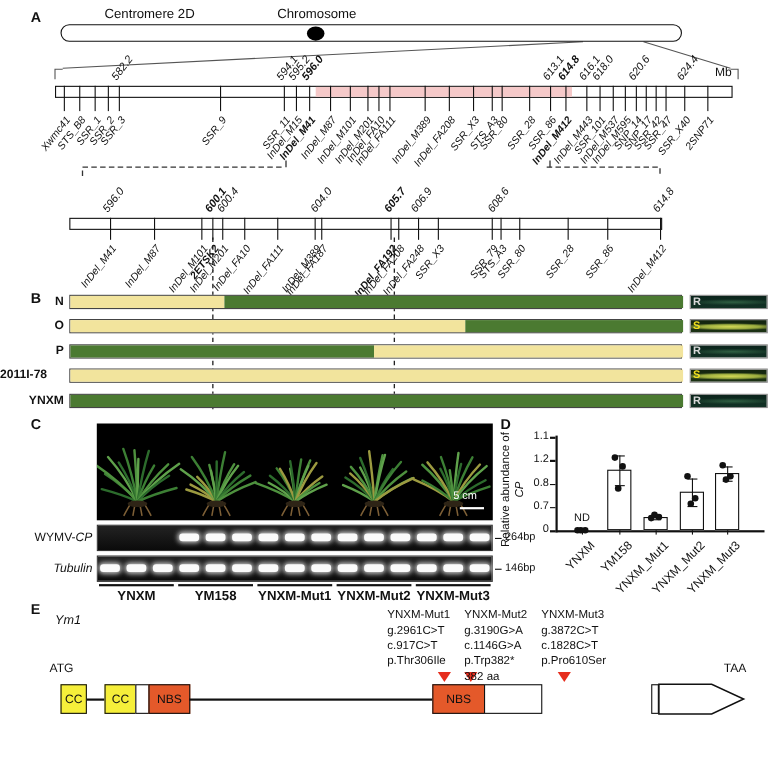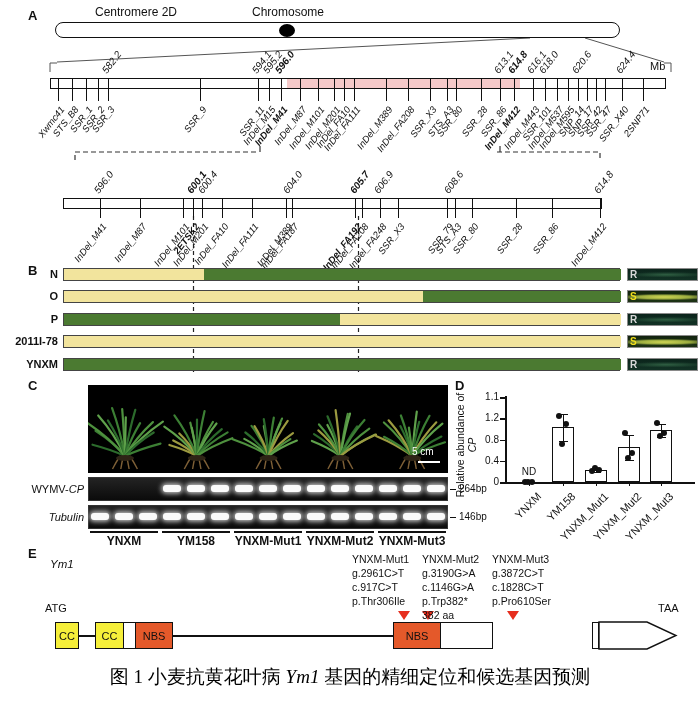--- a/index.html
+++ b/index.html
@@ -208,23 +208,20 @@
   <div class="dom" style="left:393px;width:48px;background:#e4592a">NBS</div>
   <div class="dom" style="left:440px;width:53px;background:#fff"></div>
   <div class="dom" style="left:592px;width:7px;background:#fff"></div>
   <svg class="abs" style="left:598px;top:620px" width="82" height="32">
     <polygon points="1,2 49,2 78,15.5 49,29 1,29" fill="#fff" stroke="#111" stroke-width="1.4"></polygon>
   </svg>
   <div class="tri" style="left:398px"></div>
   <div class="tri" style="left:422px"></div>
   <div class="tri" style="left:507px"></div>
 
-  <div class="caption">
-    <span>图 1 小麦抗黄花叶病 </span><span class="ital">Ym1</span><span> 基因的精细定位和候选基因预测</span>
-  </div>
 <div class="map-bar" style="left: 50px; top: 78px; width: 616px; height: 11px;">
       <div style="position: absolute; left: 236px; top: 0px; width: 233px; height: 100%; background: rgb(245, 201, 201);"></div>
     </div>
     <div style="position: absolute; left: 58px; top: 78px; width: 1px; height: 23px; background: rgb(17, 17, 17);"></div>
     <div class="mk-label" style="left: -62px; top: 104px;">Xwmc41</div>
     <div style="position: absolute; left: 72px; top: 78px; width: 1px; height: 23px; background: rgb(17, 17, 17);"></div>
     <div class="mk-label" style="left: -48px; top: 104px;">STS_B8</div>
     <div style="position: absolute; left: 86px; top: 78px; width: 1px; height: 23px; background: rgb(17, 17, 17);"></div>
     <div class="mk-label" style="left: -34px; top: 104px;">SSR_1</div>
     <div style="position: absolute; left: 98px; top: 78px; width: 1px; height: 23px; background: rgb(17, 17, 17);"></div>
@@ -359,21 +356,21 @@
       <div style="position: absolute; left: 2px; top: 0px; font-size: 10px; font-weight: 700; line-height: 12px; color: rgb(242, 223, 29);">S</div>
     </div>
     <div style="position: absolute; left: 0px; top: 313px; width: 58px; text-align: right; font-size: 11px; font-weight: 600; line-height: 13px;">P</div>
     <div style="position: absolute; left: 63px; top: 313px; width: 557px; height: 13px; border: 1px solid rgb(68, 68, 68); box-sizing: border-box; background: rgb(255, 255, 255);">
       <div style="position: absolute; left: 0px; top: 0px; width: 276px; height: 100%; background: rgb(75, 122, 49);"></div>
       <div style="position: absolute; left: 276px; top: 0px; width: 281px; height: 100%; background: rgb(242, 228, 157);"></div>
     </div>
     <div class="strip strip-r" style="left: 627px; top: 313px; width: 71px; height: 13px;">
       <div style="position: absolute; left: 2px; top: 0px; font-size: 10px; font-weight: 700; line-height: 12px; color: rgb(216, 216, 216);">R</div>
     </div>
-    <div style="position: absolute; left: 0px; top: 335px; width: 58px; text-align: right; font-size: 11px; font-weight: 600; line-height: 13px;">2011I-78</div>
+    <div style="position: absolute; left: 0px; top: 335px; width: 58px; font-size: 11px; font-weight: 600; line-height: 13px;">2011I-78</div>
     <div style="position: absolute; left: 63px; top: 335px; width: 557px; height: 13px; border: 1px solid rgb(68, 68, 68); box-sizing: border-box; background: rgb(255, 255, 255);">
       <div style="position: absolute; left: 0px; top: 0px; width: 557px; height: 100%; background: rgb(242, 228, 157);"></div>
     </div>
     <div class="strip strip-s" style="left: 627px; top: 335px; width: 71px; height: 13px;">
       <div style="position: absolute; left: 2px; top: 0px; font-size: 10px; font-weight: 700; line-height: 12px; color: rgb(242, 223, 29);">S</div>
     </div>
     <div style="position: absolute; left: 0px; top: 358px; width: 58px; text-align: right; font-size: 11px; font-weight: 600; line-height: 13px;">YNXM</div>
     <div style="position: absolute; left: 63px; top: 358px; width: 557px; height: 13px; border: 1px solid rgb(68, 68, 68); box-sizing: border-box; background: rgb(255, 255, 255);">
       <div style="position: absolute; left: 0px; top: 0px; width: 557px; height: 100%; background: rgb(75, 122, 49);"></div>
     </div>
@@ -421,21 +418,21 @@
     <div style="position: absolute; left: 232px; top: 534px; width: 72px; text-align: center; font-size: 12px; font-weight: 600;">YNXM-Mut1</div>
     <div style="position: absolute; left: 306px; top: 531px; width: 68px; height: 2px; background: rgb(17, 17, 17);"></div>
     <div style="position: absolute; left: 304px; top: 534px; width: 72px; text-align: center; font-size: 12px; font-weight: 600;">YNXM-Mut2</div>
     <div style="position: absolute; left: 378px; top: 531px; width: 68px; height: 2px; background: rgb(17, 17, 17);"></div>
     <div style="position: absolute; left: 376px; top: 534px; width: 72px; text-align: center; font-size: 12px; font-weight: 600;">YNXM-Mut3</div>
     <div style="position: absolute; left: 505px; top: 396px; width: 1.5px; height: 87.5px; background: rgb(17, 17, 17);"></div>
     <div style="position: absolute; left: 505px; top: 482px; width: 190px; height: 1.5px; background: rgb(17, 17, 17);"></div>
     <div style="position: absolute; left: 500px; top: 482px; width: 5px; height: 1.5px; background: rgb(17, 17, 17);"></div>
     <div style="position: absolute; left: 469px; top: 476px; width: 30px; text-align: right; font-size: 10px;">0</div>
     <div style="position: absolute; left: 500px; top: 460.76px; width: 5px; height: 1.5px; background: rgb(17, 17, 17);"></div>
-    <div style="position: absolute; left: 469px; top: 454.76px; width: 30px; text-align: right; font-size: 10px;">0.4</div>
+    <div style="position: absolute; left: 469px; top: 454.76px; width: 30px; text-align: right; font-size: 10px;">0.7</div>
     <div style="position: absolute; left: 500px; top: 439.52px; width: 5px; height: 1.5px; background: rgb(17, 17, 17);"></div>
     <div style="position: absolute; left: 469px; top: 433.52px; width: 30px; text-align: right; font-size: 10px;">0.8</div>
     <div style="position: absolute; left: 500px; top: 418.28px; width: 5px; height: 1.5px; background: rgb(17, 17, 17);"></div>
     <div style="position: absolute; left: 469px; top: 412.28px; width: 30px; text-align: right; font-size: 10px;">1.2</div>
     <div style="position: absolute; left: 500px; top: 397.04px; width: 5px; height: 1.5px; background: rgb(17, 17, 17);"></div>
     <div style="position: absolute; left: 469px; top: 391.04px; width: 30px; text-align: right; font-size: 10px;">1.1</div>
     <div class="dot" style="left: 522px; top: 479px;"></div>
     <div class="dot" style="left: 529px; top: 479px;"></div>
     <div class="dot" style="left: 525px; top: 479px;"></div>
     <div style="position: absolute; left: 529px; top: 482px; width: 1px; height: 4px; background: rgb(17, 17, 17);"></div>

